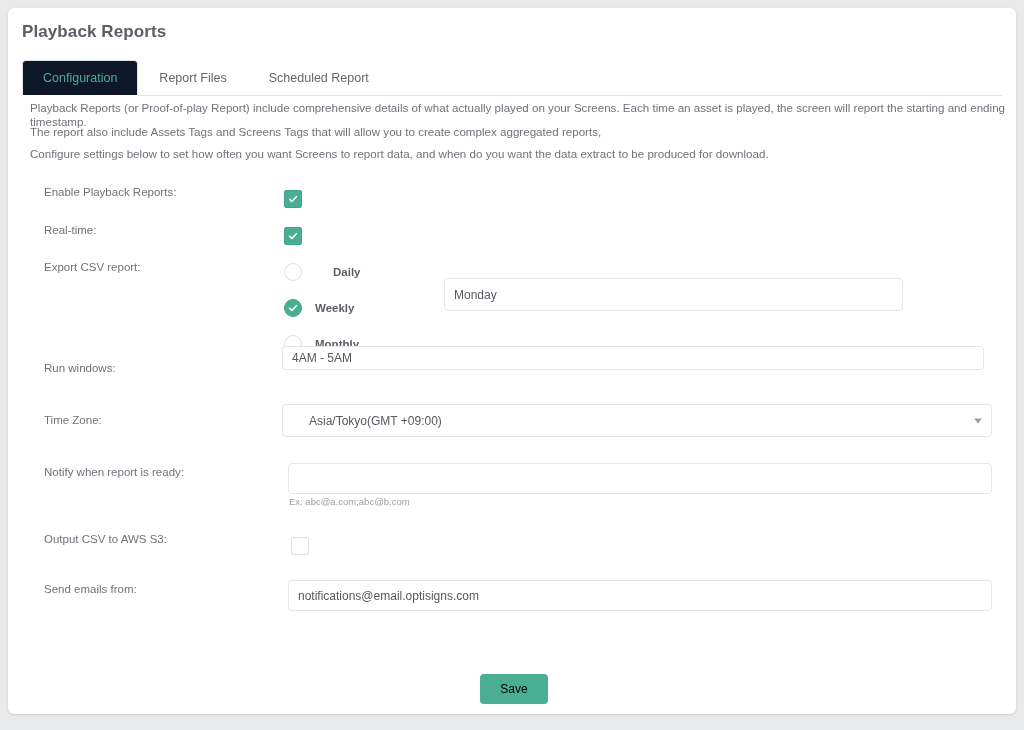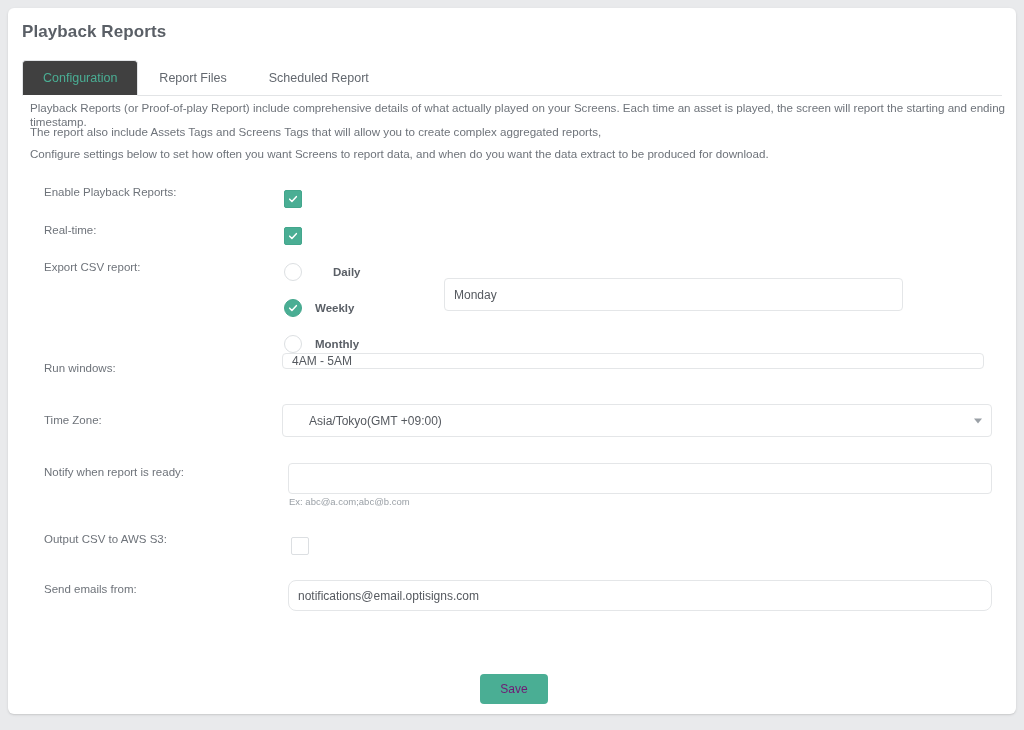--- a/index.html
+++ b/index.html
@@ -58,21 +58,21 @@
     color: #63686f;
     cursor: pointer;
     background: transparent;
     border: 1px solid transparent;
     border-bottom: none;
     position: relative;
     top: 0;
   }
   .tab.active {
     color: #4aae94;
-    background: #404040;
+    background: #0f172a;
     border: 1px solid #e2e4e6;
     border-bottom: 1px solid #ffffff;
     border-radius: 4px 4px 0 0;
     margin-bottom: -1px;
     font-weight: normal;
   }
 
   
   .desc {
     position: absolute;
@@ -194,21 +194,21 @@
 
   .save-btn {
     position: absolute;
     left: 472px;
     top: 666px;
     width: 68px;
     height: 30px;
     background: #4aae94;
     border: none;
     border-radius: 4px;
-    color: #701a75;
+    color: #000000;
     font-size: 12px;
     font-family: "Liberation Sans", sans-serif;
     cursor: pointer;
     display: flex;
     align-items: center;
     justify-content: center;
   }
 </style>
 </head>
 <body>
@@ -272,39 +272,39 @@
         <span class="radio off">
           
         </span>
         <span class="radio-label">Monthly</span>
       </div>
     </div>
 
     <input class="field" type="text" readonly="" style="left: 436px; top: 270px; width: 459px; height: 33px;" value="Monday">
 
     <div class="row-label" style="top:354px;">Run windows:</div>
-    <input class="field" type="text" readonly="" style="left: 274px; top: 345px; width: 702px; height: 16px;" value="4AM - 5AM">
+    <input class="field" type="text" readonly="" style="left: 274px; top: 338px; width: 702px; height: 24px;" value="4AM - 5AM">
 
     <div class="row-label" style="top:406px;">Time Zone:</div>
     <div class="select-wrap" style="left:274px; top:396px; width:710px; height:33px;">
       <select class="field" style="left:0; top:0; width:710px; height:33px;">
         <option>Asia/Tokyo(GMT +09:00)</option>
       </select>
       <span class="select-arrow"></span>
     </div>
 
     <div class="row-label" style="top:458px;">Notify when report is ready:</div>
     <input class="field empty" type="text" style="left: 280px; top: 455px; width: 704px; height: 31px;" value="">
     <div class="hint" style="left:281px; top:488px;">Ex: abc@a.com;abc@b.com</div>
 
     <div class="row-label" style="top:525px;">Output CSV to AWS S3:</div>
     <div class="chk off" style="left:283px; top:529px;">
       
     </div>
 
     <div class="row-label" style="top:575px;">Send emails from:</div>
-    <input class="field" type="text" readonly="" style="left: 280px; top: 572px; width: 704px; height: 31px; border-radius: 8px;" value="notifications@email.optisigns.com">
+    <input class="field" type="text" readonly="" style="left: 280px; top: 572px; width: 704px; height: 31px;" value="notifications@email.optisigns.com">
 
   </div>
 
   <button class="save-btn">Save</button>
 
 </div>
 
 </body></html>

